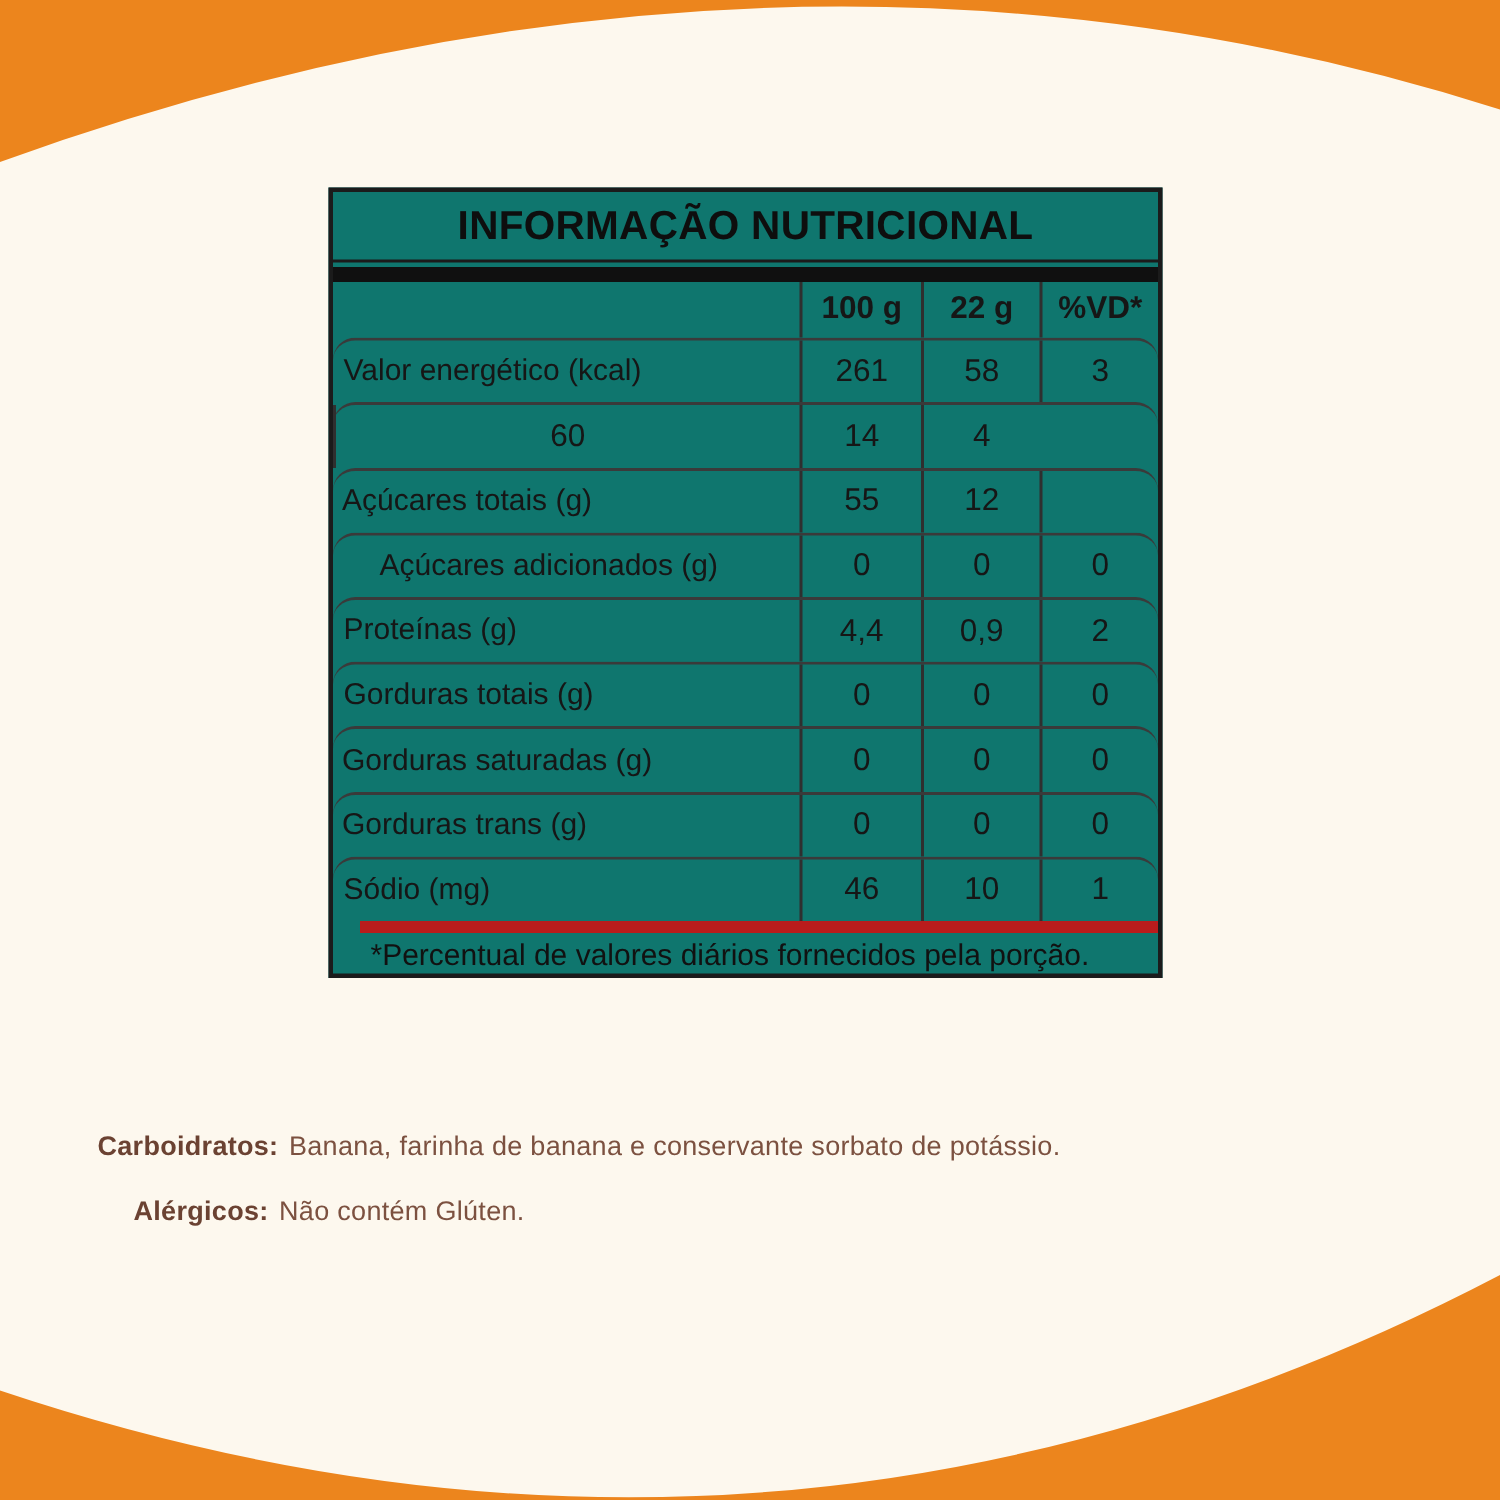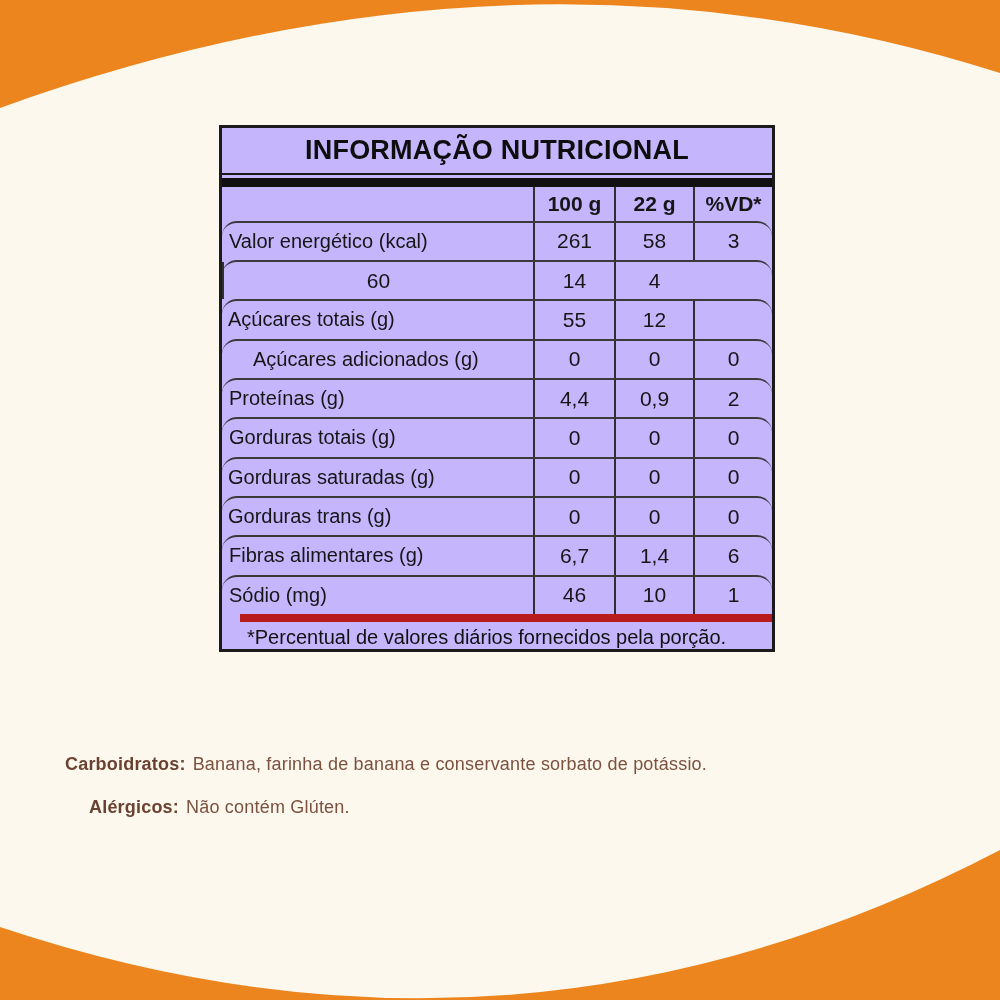--- a/index.html
+++ b/index.html
@@ -8,21 +8,21 @@
     background:#FDF8EE;
     font-family:"Liberation Sans",sans-serif;
     color:#161616;
   }
   .bg-svg{position:absolute;left:0;top:0;width:1000px;height:1000px;}
   .wave{fill:#EC851D;}
 
   
   .panel{
     position:absolute;left:219px;top:125px;width:556px;height:527px;
-    background:#c4b5fd;border:3px solid #1B1B1B;box-sizing:border-box;
+    background:#0f766e;border:3px solid #1B1B1B;box-sizing:border-box;
     display:flex;flex-direction:column;
   }
   .panel *{box-sizing:border-box;}
   .title-row{
     height:47px;line-height:45px;text-align:center;
     font-weight:bold;font-size:27px;letter-spacing:0.2px;color:#0e0e0e;
     border-bottom:2px solid #1B1B1B;white-space:nowrap;
   }
   .servings{
     padding:3px 9px 0;font-size:21px;line-height:28px;height:62px;color:#111;
@@ -131,26 +131,20 @@
     <div class="td num">0</div>
   </div>
 
   <div class="tr data">
     <div class="td label ind1">Gorduras trans (g)</div>
     <div class="td num">0</div>
     <div class="td num">0</div>
     <div class="td num">0</div>
   </div>
 
-  <div class="tr data">
-    <div class="td label">Fibras alimentares (g)</div>
-    <div class="td num">6,7</div>
-    <div class="td num">1,4</div>
-    <div class="td num">6</div>
-  </div>
 
   <div class="tr data">
     <div class="td label">Sódio (mg)</div>
     <div class="td num">46</div>
     <div class="td num">10</div>
     <div class="td num">1</div>
   </div>
 
   <div class="footnote">*Percentual de valores diários fornecidos pela porção.</div>
 </div>

